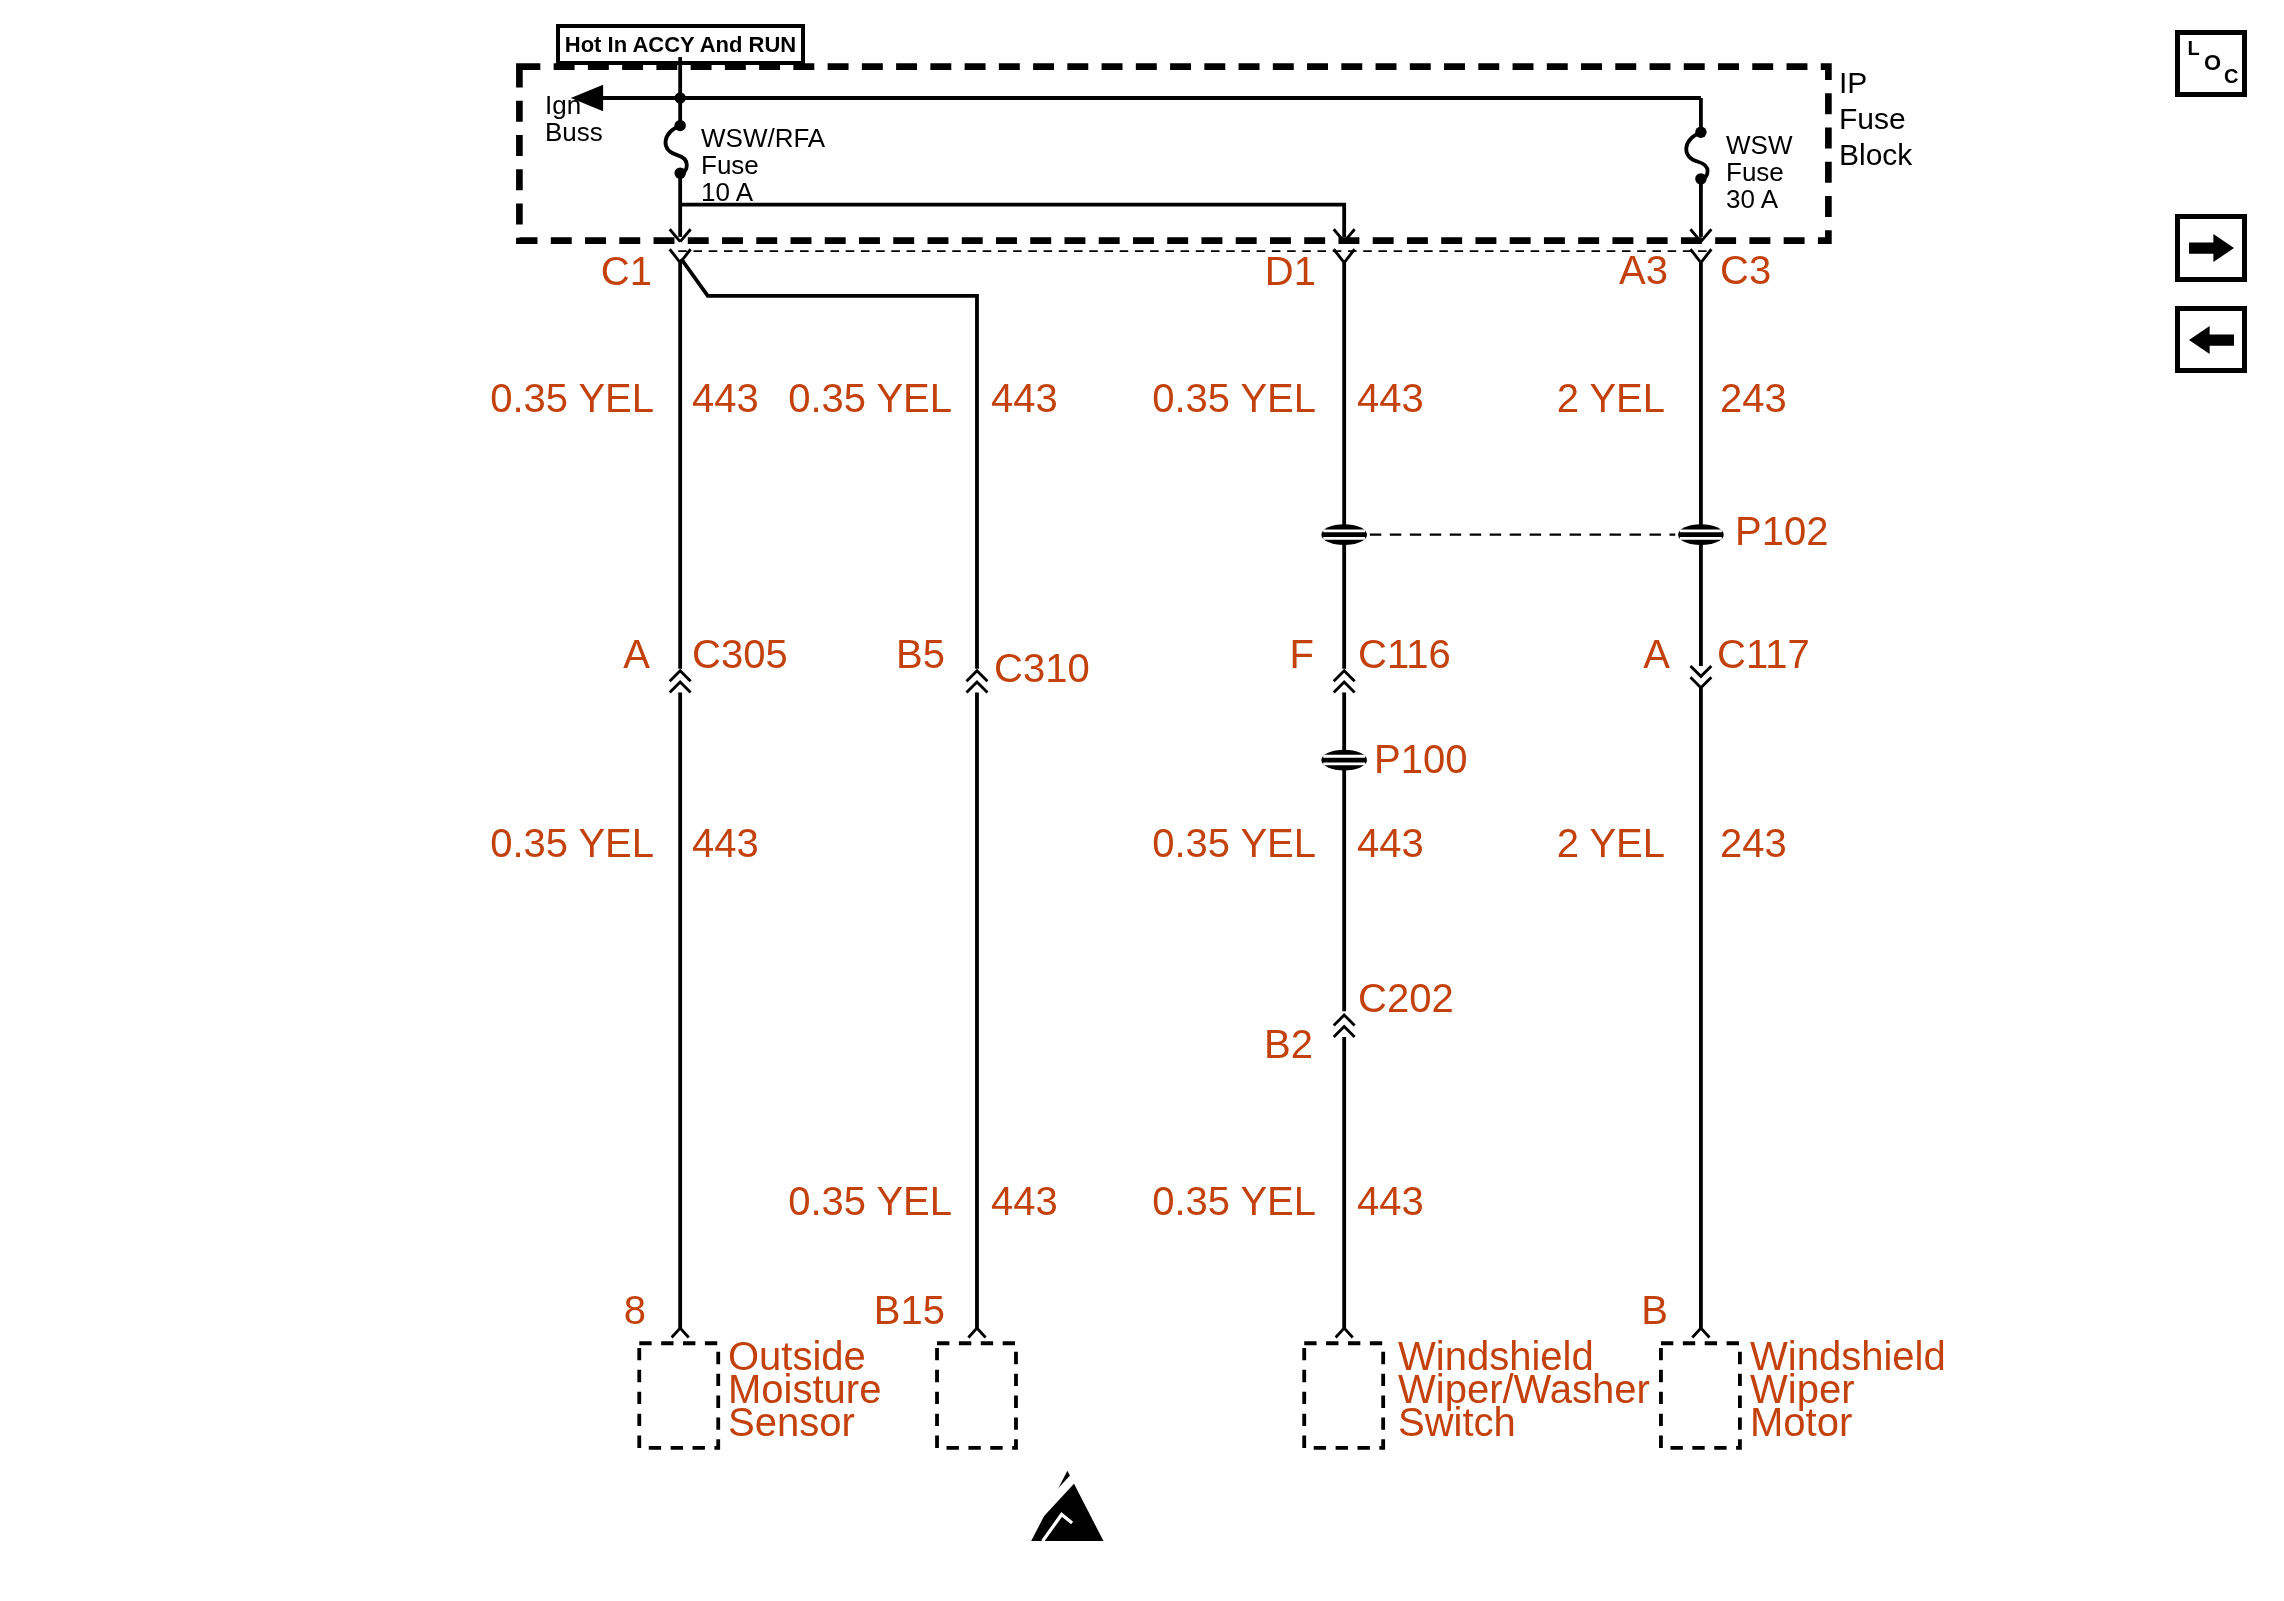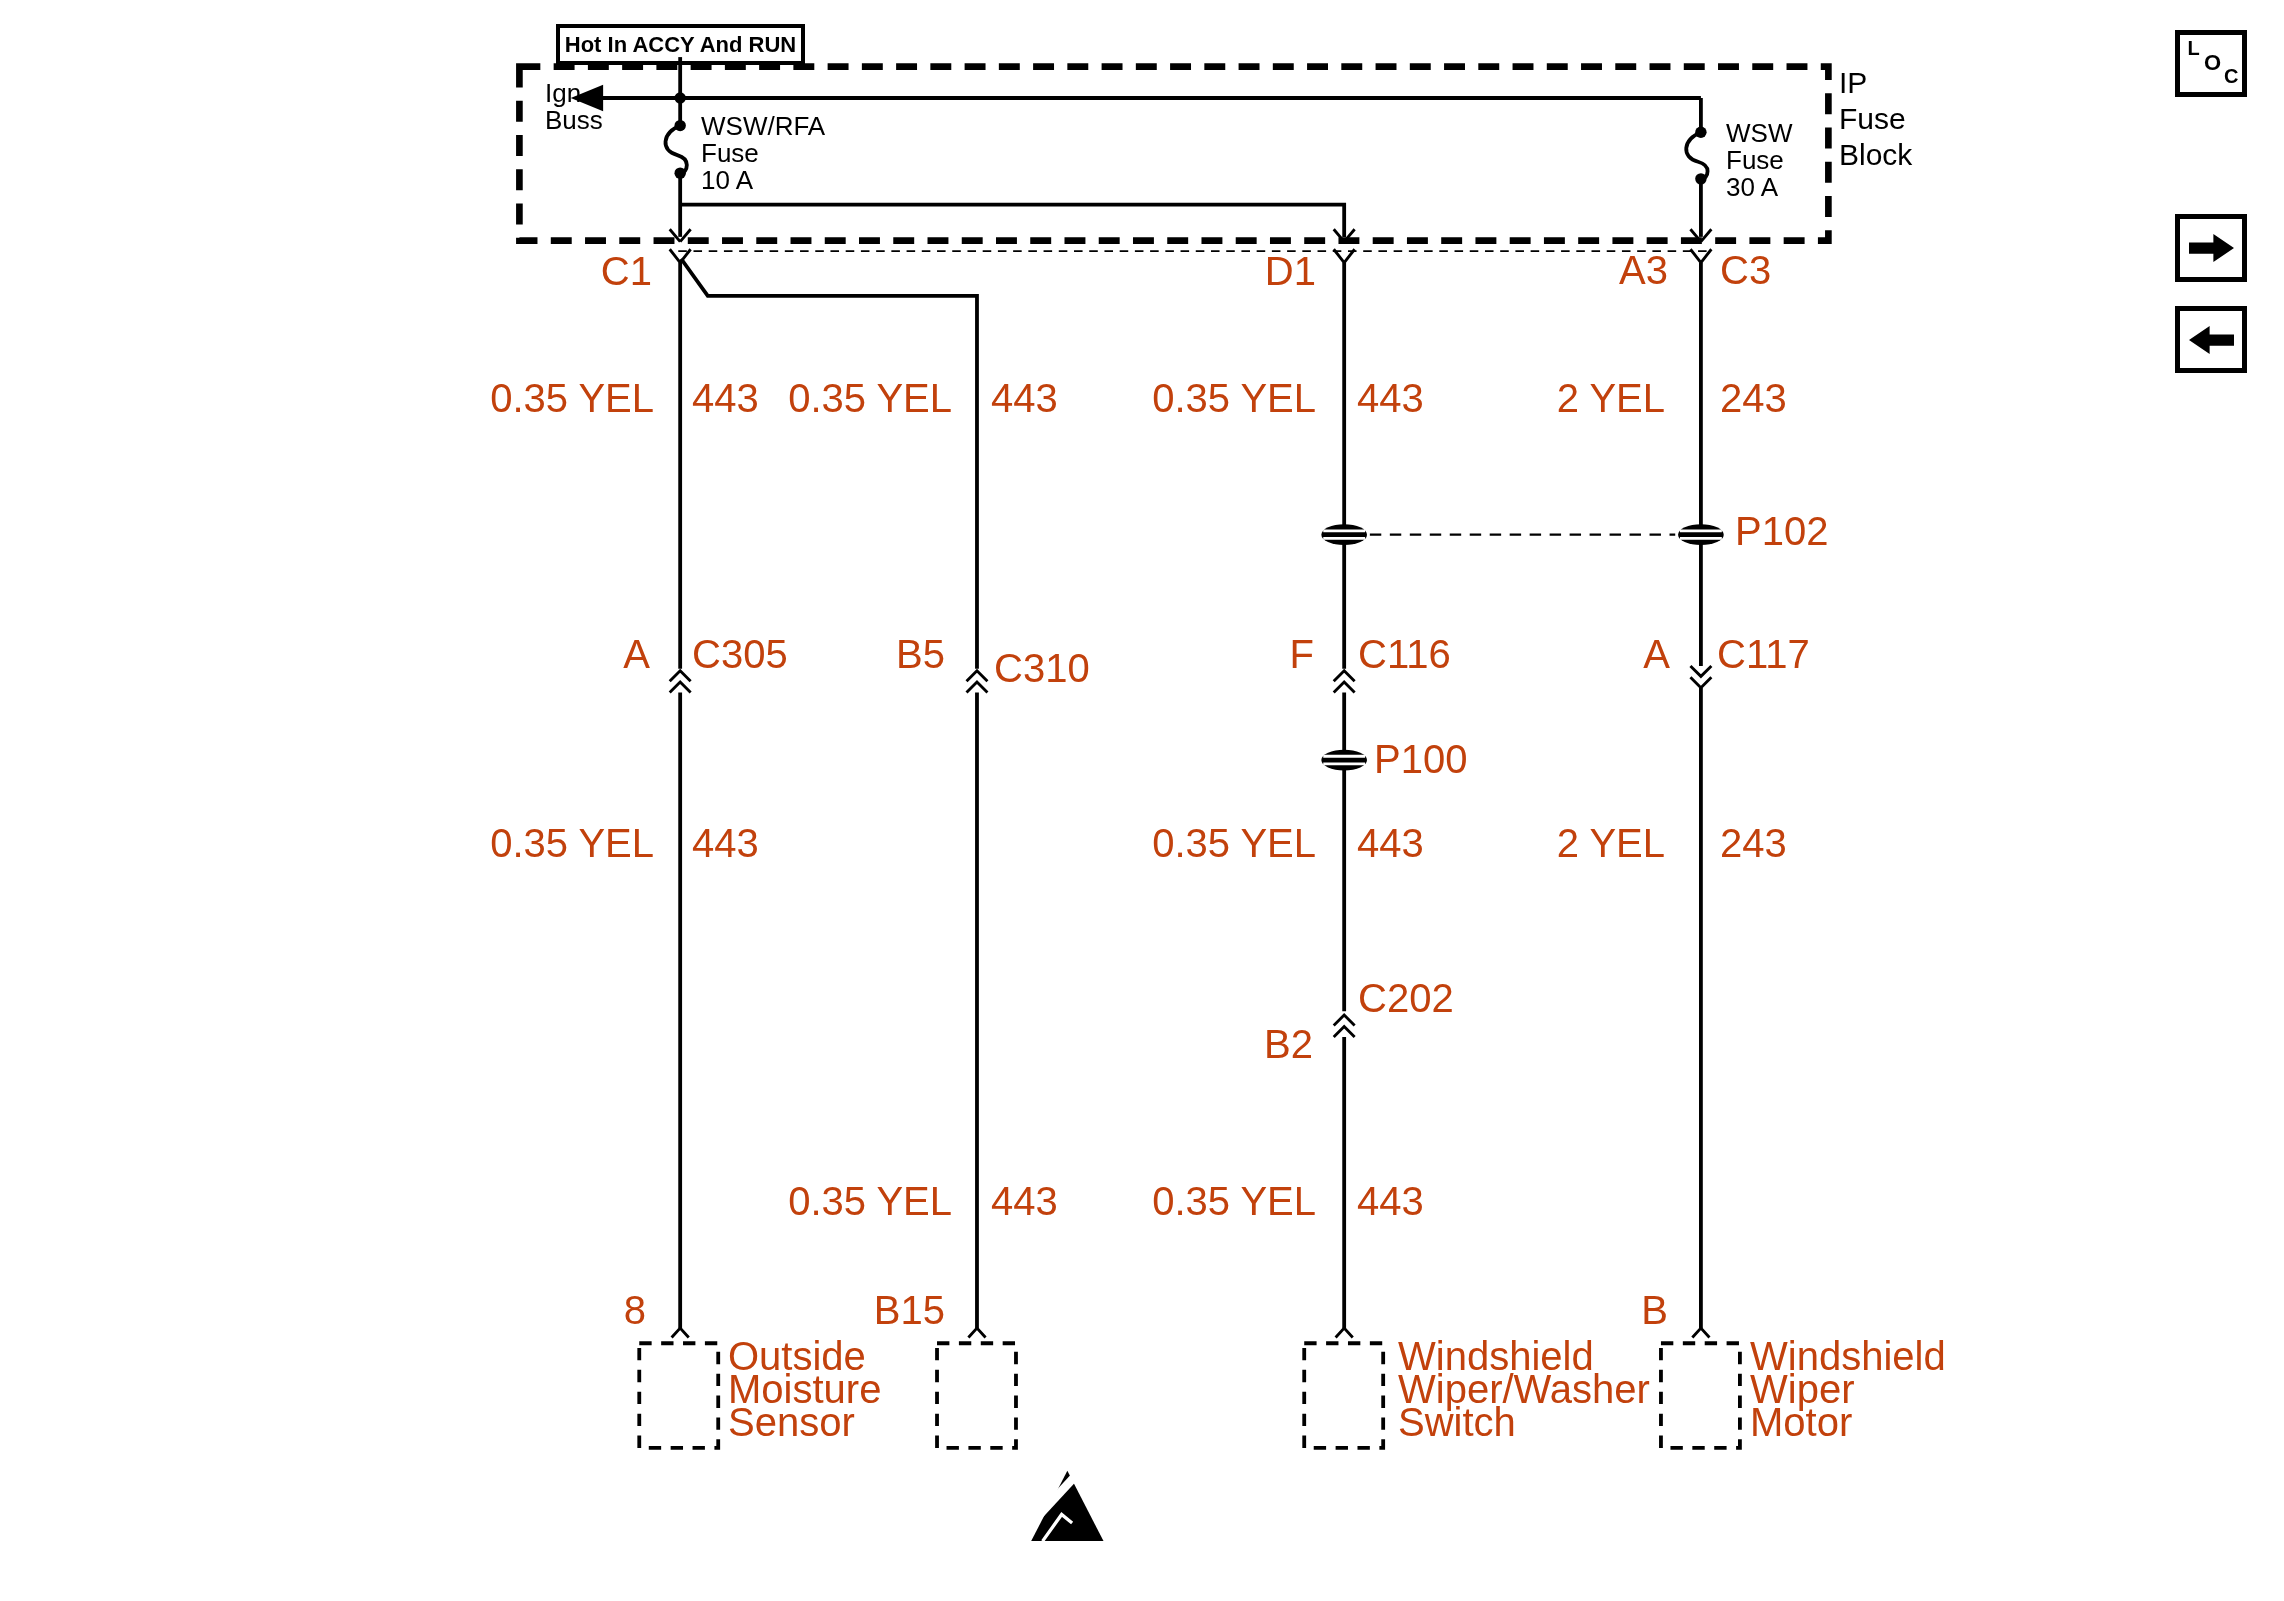--- a/index.html
+++ b/index.html
@@ -1,20 +1,20 @@
 <!DOCTYPE html>
 <html style="font-size:15px"><head>
 <meta charset="utf-8">
 <style>
   html,body{margin:0;padding:0;background:#fff;}
   #canvas{position:relative;width:2271px;height:1602px;background:#fff;overflow:hidden;
           font-family:"Liberation Sans",sans-serif;color:#000;}
   #wires{position:absolute;left:0;top:0;z-index:1;}
   .lbl{position:absolute;z-index:2;font-size:40px;line-height:33px;white-space:nowrap;color:#c2410c;}
-  .sm{position:absolute;z-index:2;font-size:26px;line-height:27px;white-space:nowrap;color:#000;}
+  .sm{position:absolute;z-index:2;font-size:26px;line-height:27px;white-space:nowrap;color:#000;margin-top:12px;}
   .blk{position:absolute;z-index:2;font-size:30px;line-height:36px;white-space:nowrap;color:#000;}
   .titlebox{position:absolute;left:556px;top:24px;width:241px;height:33px;border:4.8px solid #000;
             z-index:2;display:flex;align-items:center;justify-content:center;
             font-size:22px;font-weight:bold;white-space:nowrap;}
   .navbox{position:absolute;left:2175px;width:72px;height:67px;border:5.7px solid #000;
           box-sizing:border-box;z-index:2;display:flex;align-items:center;justify-content:center;background:#fff;}
   .locletter{position:absolute;font-weight:bold;z-index:3;}
 </style>
 </head>
 <body>

